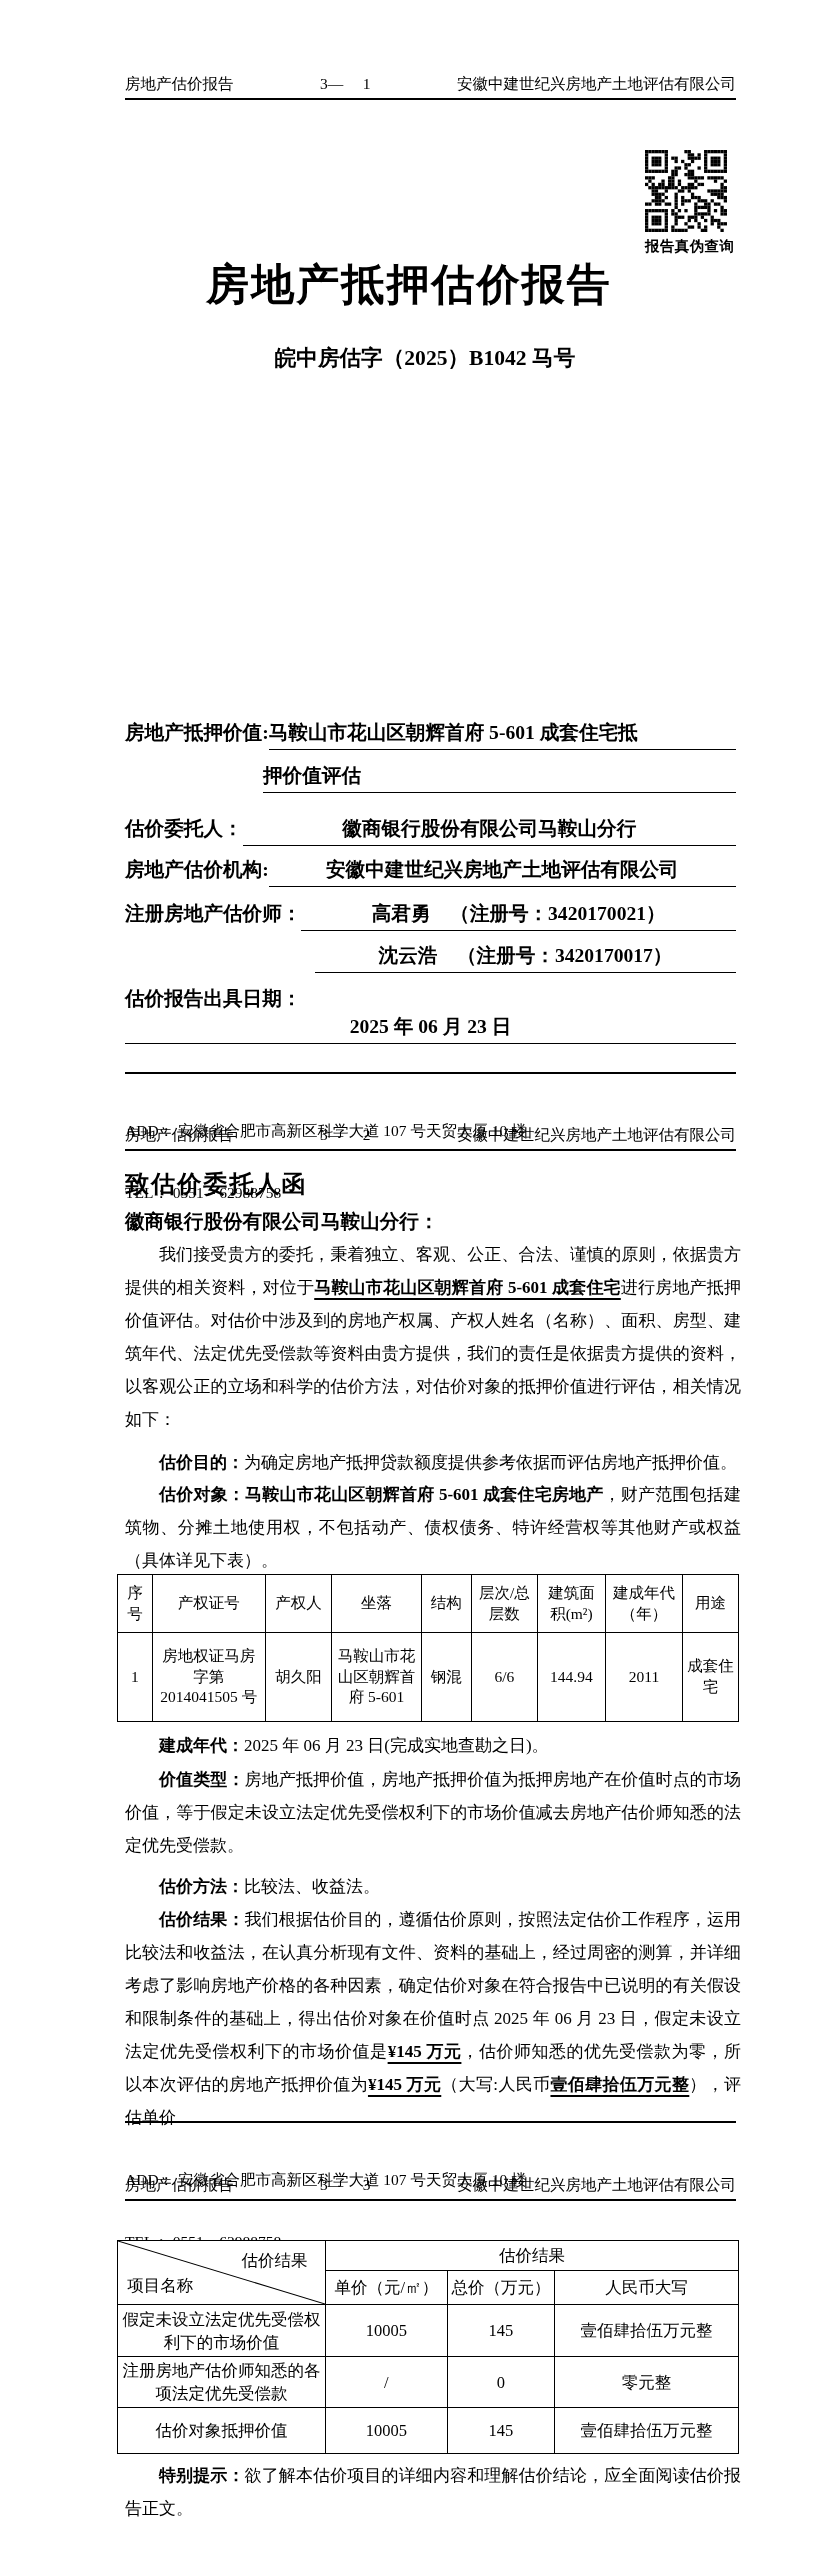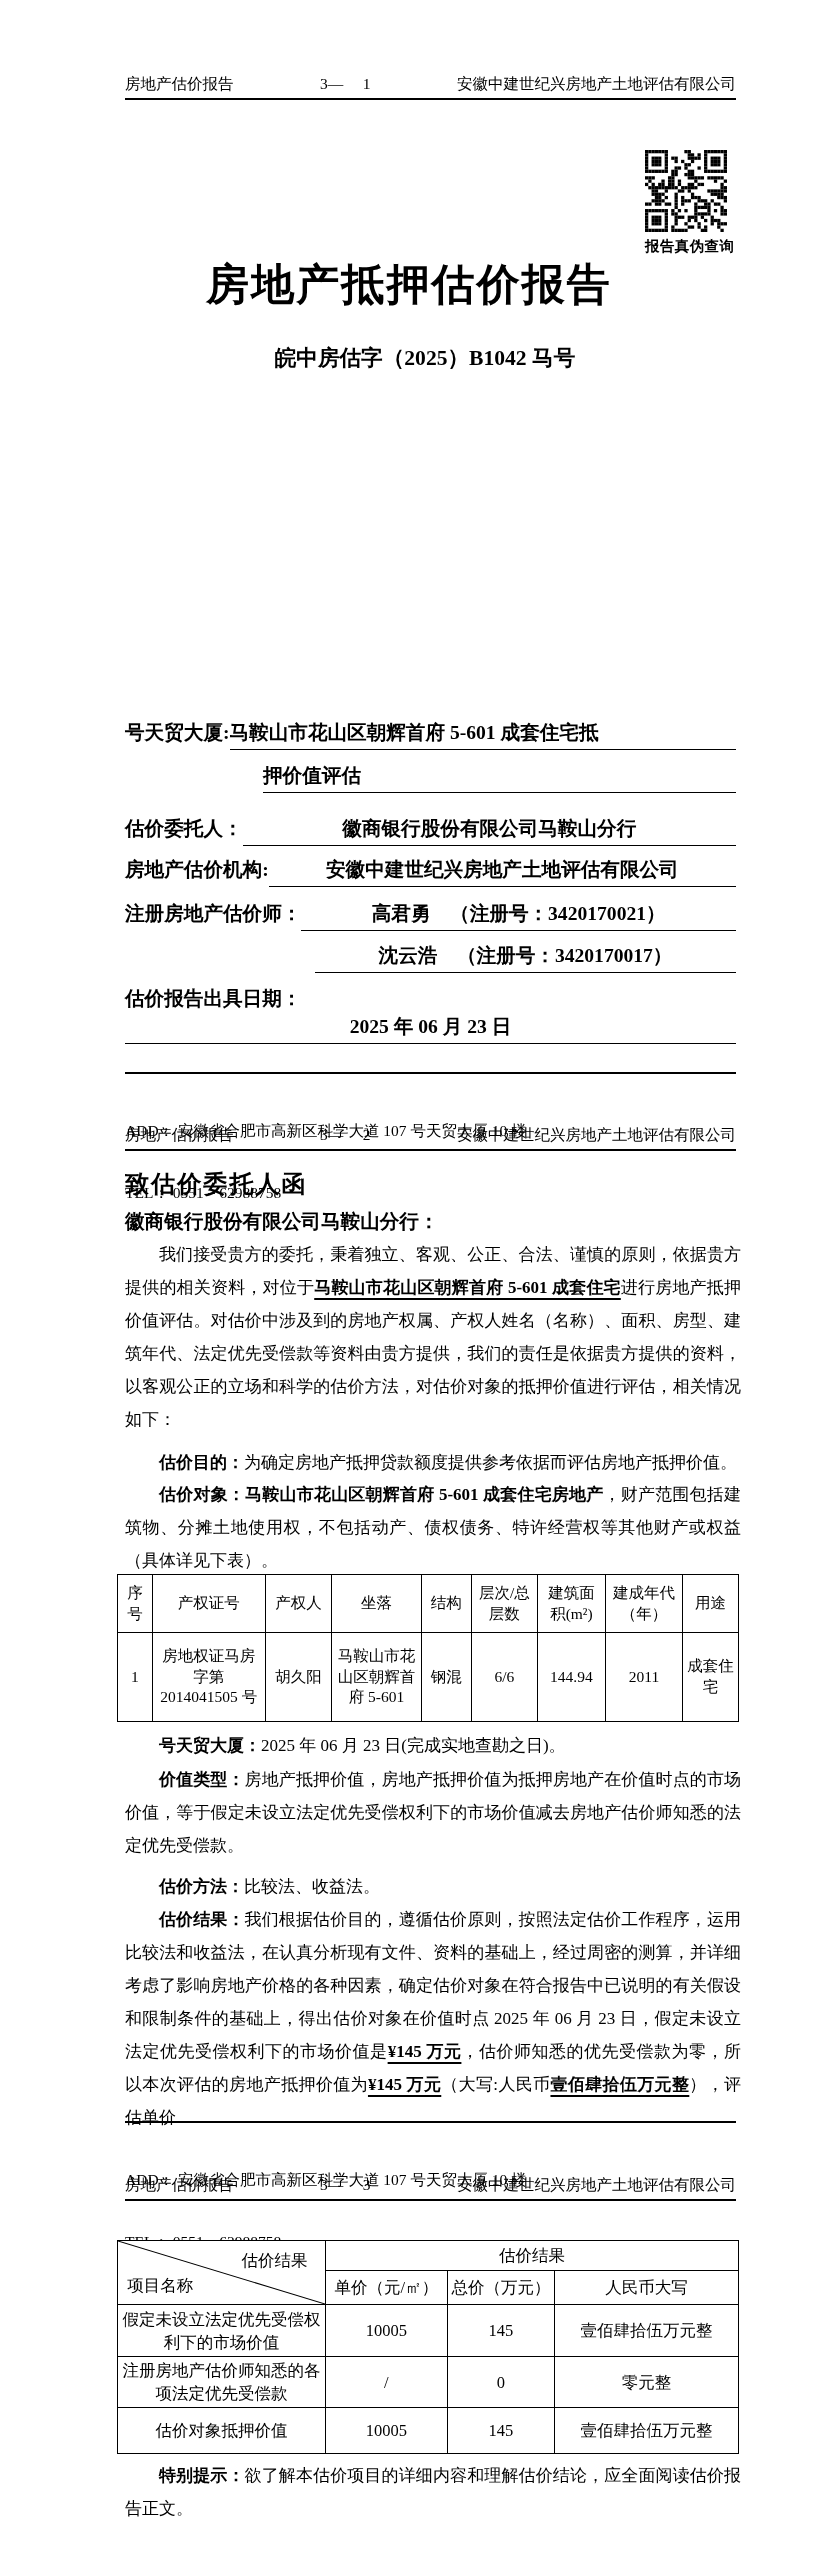--- a/index.html
+++ b/index.html
@@ -365,21 +365,21 @@
         <rect x="115.20" y="153.60" width="6.40" height="6.40"></rect>
         <rect x="147.20" y="153.60" width="6.40" height="6.40"></rect>
       </svg>
     <div class="qr-caption">报告真伪查询</div>
   </div>
 
   <div class="abs main-title">房地产抵押估价报告</div>
   <div class="abs ref-no">皖中房估字（2025）B1042 马号</div>
 
   <div class="abs cv-line cvl1">
-    <span class="cv-label">号天贸大厦:</span>
+    <span class="cv-label">房地产抵押价值:</span>
     <span class="cv-value left">马鞍山市花山区朝辉首府 5-601 成套住宅抵</span>
   </div>
   <div class="abs cv-line cvl2">
     <span class="cv-sp-a"></span>
     <span class="cv-value left">押价值评估</span>
   </div>
   <div class="abs cv-line cvl3">
     <span class="cv-label">估价委托人：</span>
     <span class="cv-value">徽商银行股份有限公司马鞍山分行</span>
   </div>
@@ -458,21 +458,21 @@
       <td>钢混</td>
       <td>6/6</td>
       <td>144.94</td>
       <td>2011</td>
       <td>成套住宅</td>
     </tr>
   </tbody>
     </table>
 
   <div class="abs para p-vdate">
-    <span class="lbl">号天贸大厦：</span><span>2025 年 06 月 23 日(完成实地查勘之日)。</span>
+    <span class="lbl">建成年代：</span><span>2025 年 06 月 23 日(完成实地查勘之日)。</span>
   </div>
 
   <div class="abs para p-vtype">
     <span class="lbl">价值类型：</span><span>房地产抵押价值，房地产抵押价值为抵押房地产在价值时点的市场价值，等于假定未设立法定优先受偿权利下的市场价值减去房地产估价师知悉的法定优先受偿款。</span>
   </div>
 
   <div class="abs para p-method">
     <span class="lbl">估价方法：</span><span>比较法、收益法。</span>
   </div>
 

